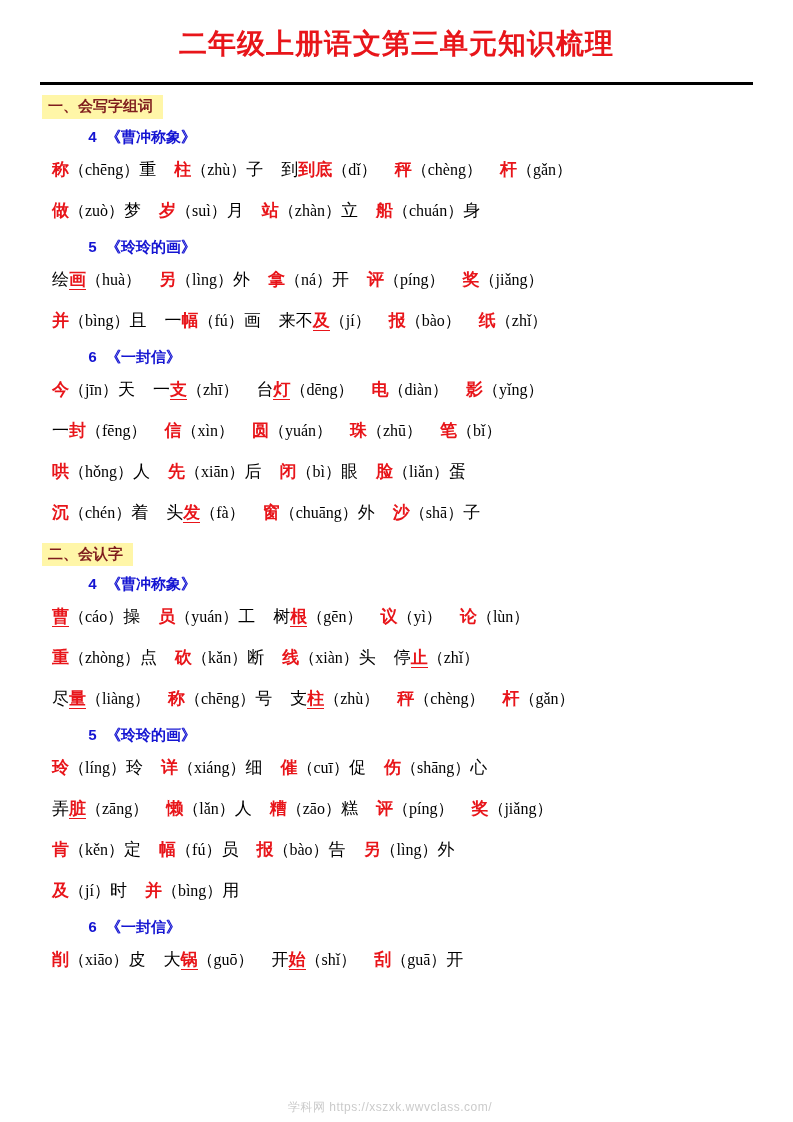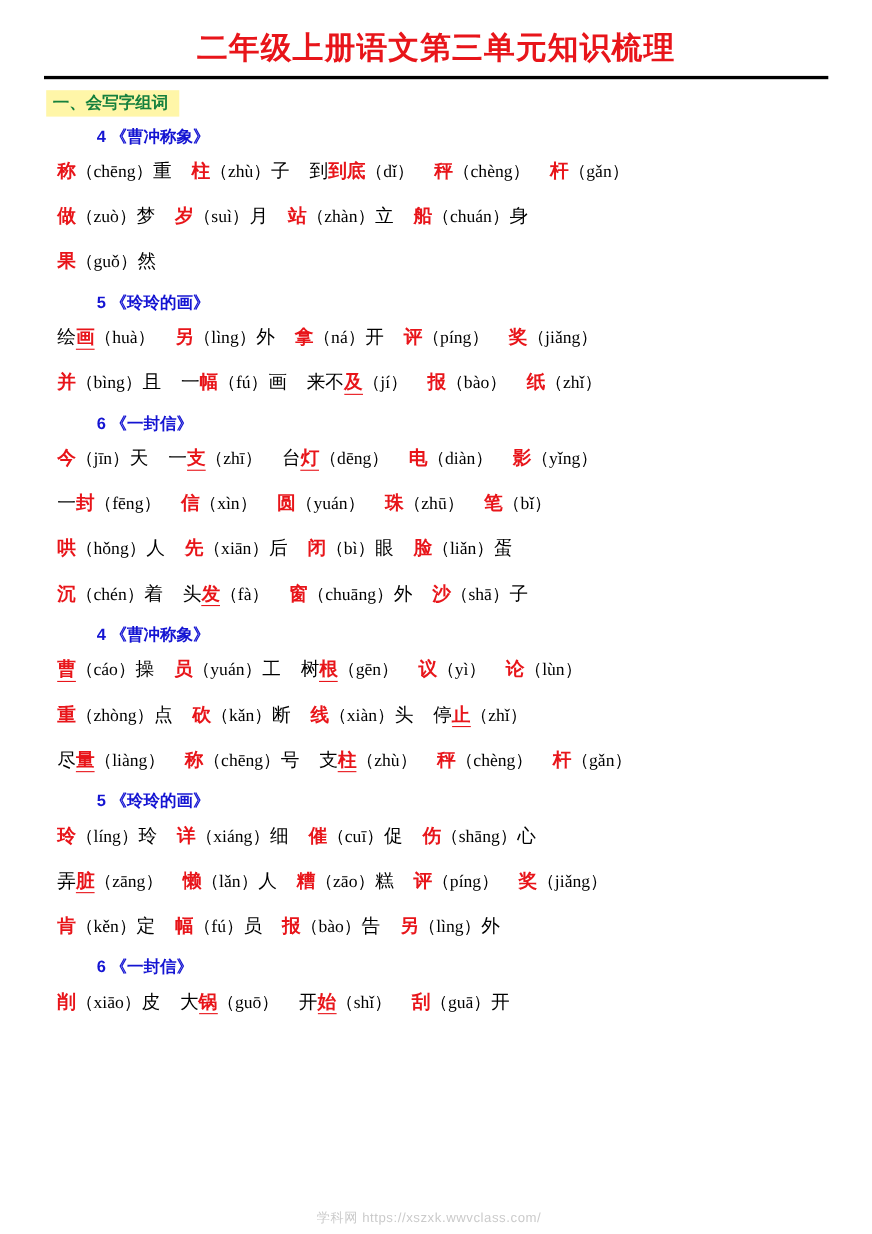--- a/index.html
+++ b/index.html
@@ -20,50 +20,50 @@
     width: 793px;
     height: 1122px;
     padding: 0;
     box-sizing: border-box;
   }
 
   
   .title-wrap {
     margin: 26px 40px 0 40px;
     border-bottom: 3px solid #000;
-    padding-bottom: 8px;
+    padding-bottom: 21px;
     text-align: center;
   }
   .title {
     color: #e8151a;
     font-family: "DejaVu Sans", sans-serif;
     font-weight: bold;
     font-size: 28px;
     letter-spacing: 1px;
     line-height: 1.25;
   }
 
   
   .sec-head {
     margin: 10px 0 2px 42px;
     display: inline-block;
     background: #fff6a8;
-    color: #15803d;
+    color: #7f1d1d;
     font-family: "DejaVu Sans", sans-serif;
     font-weight: bold;
     font-size: 15px;
     padding: 2px 10px 2px 6px;
     line-height: 1.3;
   }
   .sec-head-row { line-height: 1; }
 
   
   .lesson {
     color: #1414d2;
-    font-family: Liberation Sans, sans-serif;
+    font-family: Liberation Mono, monospace;
     font-weight: bold;
     font-size: 15px;
     margin: 7px 0 2px 88px;
   }
 
   
   .line {
     margin: 0 0 0 52px;
     font-size: 17px;
     line-height: 40px;
@@ -98,35 +98,36 @@
 
   <div class="title-wrap">
     <div class="title">二年级上册语文第三单元知识梳理</div>
   </div>
 
   <div id="content">
       <div class="sec-head-row"><span class="sec-head">一、会写字组词</span></div>
       <div class="lesson">4 《曹冲称象》</div>
       <div class="line"><span class="seg"><span class="hz-r">称</span><span class="py">（chēng）</span><span class="hz">重</span></span><span class="sp">&nbsp;</span><span class="seg"><span class="hz-r">柱</span><span class="py">（zhù）</span><span class="hz">子</span></span><span class="sp">&nbsp;</span><span class="seg"><span class="hz">到</span><span class="hz-r">到底</span><span class="py">（dǐ）</span></span><span class="sp">&nbsp;</span><span class="seg"><span class="hz-r">秤</span><span class="py">（chèng）</span></span><span class="sp">&nbsp;</span><span class="seg"><span class="hz-r">杆</span><span class="py">（gǎn）</span></span></div>
       <div class="line"><span class="seg"><span class="hz-r">做</span><span class="py">（zuò）</span><span class="hz">梦</span></span><span class="sp">&nbsp;</span><span class="seg"><span class="hz-r">岁</span><span class="py">（suì）</span><span class="hz">月</span></span><span class="sp">&nbsp;</span><span class="seg"><span class="hz-r">站</span><span class="py">（zhàn）</span><span class="hz">立</span></span><span class="sp">&nbsp;</span><span class="seg"><span class="hz-r">船</span><span class="py">（chuán）</span><span class="hz">身</span></span></div>
-      <div class="line"><span class="seg"><span class="hz-r">果</span><span class="py">（guǒ）</span><span class="hz">然</span></span></div>
       <div class="lesson">5 《玲玲的画》</div>
       <div class="line"><span class="seg"><span class="hz">绘</span><span class="hz-u">画</span><span class="py">（huà）</span></span><span class="sp">&nbsp;</span><span class="seg"><span class="hz-r">另</span><span class="py">（lìng）</span><span class="hz">外</span></span><span class="sp">&nbsp;</span><span class="seg"><span class="hz-r">拿</span><span class="py">（ná）</span><span class="hz">开</span></span><span class="sp">&nbsp;</span><span class="seg"><span class="hz-r">评</span><span class="py">（píng）</span></span><span class="sp">&nbsp;</span><span class="seg"><span class="hz-r">奖</span><span class="py">（jiǎng）</span></span></div>
       <div class="line"><span class="seg"><span class="hz-r">并</span><span class="py">（bìng）</span><span class="hz">且</span></span><span class="sp">&nbsp;</span><span class="seg"><span class="hz">一</span><span class="hz-r">幅</span><span class="py">（fú）</span><span class="hz">画</span></span><span class="sp">&nbsp;</span><span class="seg"><span class="hz">来不</span><span class="hz-u">及</span><span class="py">（jí）</span></span><span class="sp">&nbsp;</span><span class="seg"><span class="hz-r">报</span><span class="py">（bào）</span></span><span class="sp">&nbsp;</span><span class="seg"><span class="hz-r">纸</span><span class="py">（zhǐ）</span></span></div>
       <div class="lesson">6 《一封信》</div>
       <div class="line"><span class="seg"><span class="hz-r">今</span><span class="py">（jīn）</span><span class="hz">天</span></span><span class="sp">&nbsp;</span><span class="seg"><span class="hz">一</span><span class="hz-u">支</span><span class="py">（zhī）</span></span><span class="sp">&nbsp;</span><span class="seg"><span class="hz">台</span><span class="hz-u">灯</span><span class="py">（dēng）</span></span><span class="sp">&nbsp;</span><span class="seg"><span class="hz-r">电</span><span class="py">（diàn）</span></span><span class="sp">&nbsp;</span><span class="seg"><span class="hz-r">影</span><span class="py">（yǐng）</span></span></div>
       <div class="line"><span class="seg"><span class="hz">一</span><span class="hz-r">封</span><span class="py">（fēng）</span></span><span class="sp">&nbsp;</span><span class="seg"><span class="hz-r">信</span><span class="py">（xìn）</span></span><span class="sp">&nbsp;</span><span class="seg"><span class="hz-r">圆</span><span class="py">（yuán）</span></span><span class="sp">&nbsp;</span><span class="seg"><span class="hz-r">珠</span><span class="py">（zhū）</span></span><span class="sp">&nbsp;</span><span class="seg"><span class="hz-r">笔</span><span class="py">（bǐ）</span></span></div>
       <div class="line"><span class="seg"><span class="hz-r">哄</span><span class="py">（hǒng）</span><span class="hz">人</span></span><span class="sp">&nbsp;</span><span class="seg"><span class="hz-r">先</span><span class="py">（xiān）</span><span class="hz">后</span></span><span class="sp">&nbsp;</span><span class="seg"><span class="hz-r">闭</span><span class="py">（bì）</span><span class="hz">眼</span></span><span class="sp">&nbsp;</span><span class="seg"><span class="hz-r">脸</span><span class="py">（liǎn）</span><span class="hz">蛋</span></span></div>
       <div class="line"><span class="seg"><span class="hz-r">沉</span><span class="py">（chén）</span><span class="hz">着</span></span><span class="sp">&nbsp;</span><span class="seg"><span class="hz">头</span><span class="hz-u">发</span><span class="py">（fà）</span></span><span class="sp">&nbsp;</span><span class="seg"><span class="hz-r">窗</span><span class="py">（chuāng）</span><span class="hz">外</span></span><span class="sp">&nbsp;</span><span class="seg"><span class="hz-r">沙</span><span class="py">（shā）</span><span class="hz">子</span></span></div>
+      <div class="sec-head-row"><span class="sec-head">二、会认字</span></div>
       <div class="lesson">4 《曹冲称象》</div>
       <div class="line"><span class="seg"><span class="hz-u">曹</span><span class="py">（cáo）</span><span class="hz">操</span></span><span class="sp">&nbsp;</span><span class="seg"><span class="hz-r">员</span><span class="py">（yuán）</span><span class="hz">工</span></span><span class="sp">&nbsp;</span><span class="seg"><span class="hz">树</span><span class="hz-u">根</span><span class="py">（gēn）</span></span><span class="sp">&nbsp;</span><span class="seg"><span class="hz-r">议</span><span class="py">（yì）</span></span><span class="sp">&nbsp;</span><span class="seg"><span class="hz-r">论</span><span class="py">（lùn）</span></span></div>
       <div class="line"><span class="seg"><span class="hz-r">重</span><span class="py">（zhòng）</span><span class="hz">点</span></span><span class="sp">&nbsp;</span><span class="seg"><span class="hz-r">砍</span><span class="py">（kǎn）</span><span class="hz">断</span></span><span class="sp">&nbsp;</span><span class="seg"><span class="hz-r">线</span><span class="py">（xiàn）</span><span class="hz">头</span></span><span class="sp">&nbsp;</span><span class="seg"><span class="hz">停</span><span class="hz-u">止</span><span class="py">（zhǐ）</span></span></div>
       <div class="line"><span class="seg"><span class="hz">尽</span><span class="hz-u">量</span><span class="py">（liàng）</span></span><span class="sp">&nbsp;</span><span class="seg"><span class="hz-r">称</span><span class="py">（chēng）</span><span class="hz">号</span></span><span class="sp">&nbsp;</span><span class="seg"><span class="hz">支</span><span class="hz-u">柱</span><span class="py">（zhù）</span></span><span class="sp">&nbsp;</span><span class="seg"><span class="hz-r">秤</span><span class="py">（chèng）</span></span><span class="sp">&nbsp;</span><span class="seg"><span class="hz-r">杆</span><span class="py">（gǎn）</span></span></div>
       <div class="lesson">5 《玲玲的画》</div>
       <div class="line"><span class="seg"><span class="hz-r">玲</span><span class="py">（líng）</span><span class="hz">玲</span></span><span class="sp">&nbsp;</span><span class="seg"><span class="hz-r">详</span><span class="py">（xiáng）</span><span class="hz">细</span></span><span class="sp">&nbsp;</span><span class="seg"><span class="hz-r">催</span><span class="py">（cuī）</span><span class="hz">促</span></span><span class="sp">&nbsp;</span><span class="seg"><span class="hz-r">伤</span><span class="py">（shāng）</span><span class="hz">心</span></span></div>
       <div class="line"><span class="seg"><span class="hz">弄</span><span class="hz-u">脏</span><span class="py">（zāng）</span></span><span class="sp">&nbsp;</span><span class="seg"><span class="hz-r">懒</span><span class="py">（lǎn）</span><span class="hz">人</span></span><span class="sp">&nbsp;</span><span class="seg"><span class="hz-r">糟</span><span class="py">（zāo）</span><span class="hz">糕</span></span><span class="sp">&nbsp;</span><span class="seg"><span class="hz-r">评</span><span class="py">（píng）</span></span><span class="sp">&nbsp;</span><span class="seg"><span class="hz-r">奖</span><span class="py">（jiǎng）</span></span></div>
       <div class="line"><span class="seg"><span class="hz-r">肯</span><span class="py">（kěn）</span><span class="hz">定</span></span><span class="sp">&nbsp;</span><span class="seg"><span class="hz-r">幅</span><span class="py">（fú）</span><span class="hz">员</span></span><span class="sp">&nbsp;</span><span class="seg"><span class="hz-r">报</span><span class="py">（bào）</span><span class="hz">告</span></span><span class="sp">&nbsp;</span><span class="seg"><span class="hz-r">另</span><span class="py">（lìng）</span><span class="hz">外</span></span></div>
+      <div class="line"><span class="seg"><span class="hz-r">及</span><span class="py">（jí）</span><span class="hz">时</span></span><span class="sp">&nbsp;</span><span class="seg"><span class="hz-r">并</span><span class="py">（bìng）</span><span class="hz">用</span></span></div>
       <div class="lesson">6 《一封信》</div>
       <div class="line"><span class="seg"><span class="hz-r">削</span><span class="py">（xiāo）</span><span class="hz">皮</span></span><span class="sp">&nbsp;</span><span class="seg"><span class="hz">大</span><span class="hz-u">锅</span><span class="py">（guō）</span></span><span class="sp">&nbsp;</span><span class="seg"><span class="hz">开</span><span class="hz-u">始</span><span class="py">（shǐ）</span></span><span class="sp">&nbsp;</span><span class="seg"><span class="hz-r">刮</span><span class="py">（guā）</span><span class="hz">开</span></span></div>
     </div>
 
   <div class="watermark">学科网 https://xszxk.wwvclass.com/</div>
 </div>
 
 </body></html>

